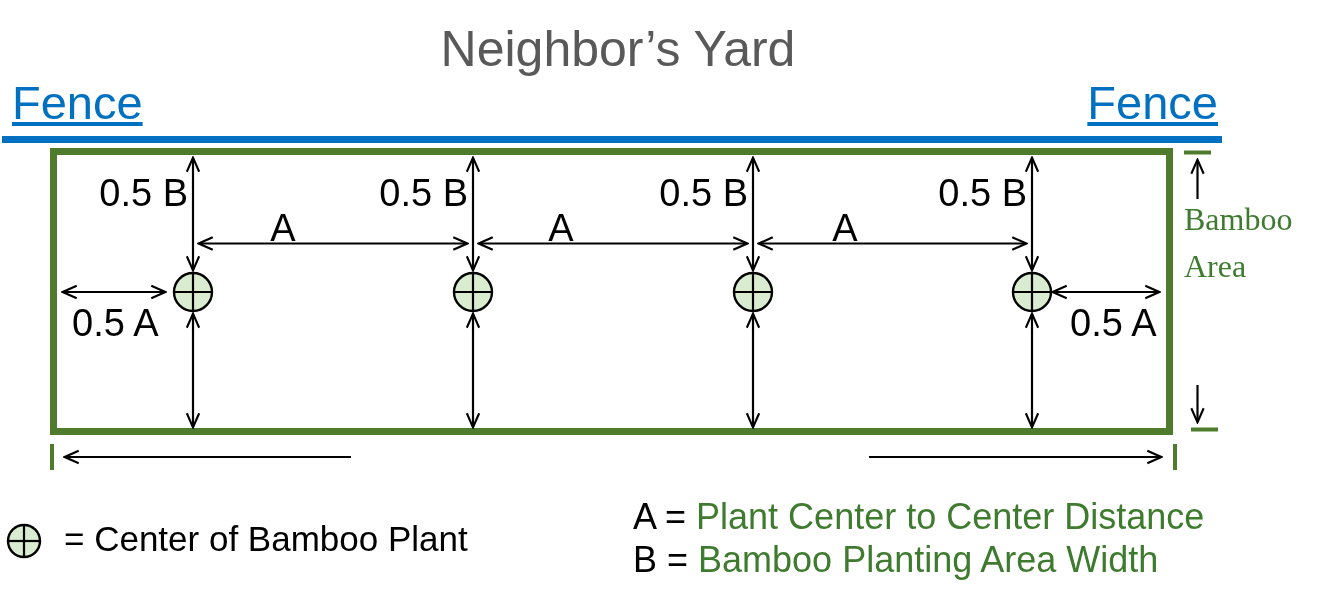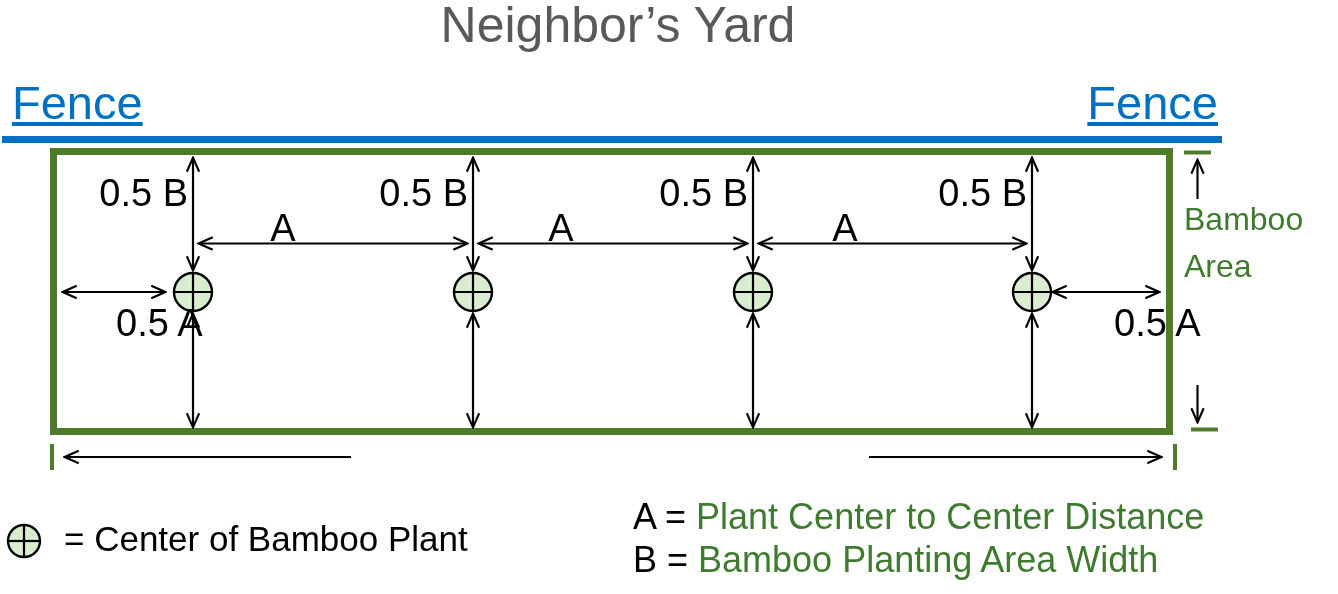--- a/index.html
+++ b/index.html
@@ -1,29 +1,29 @@
 <!DOCTYPE html>
 <html style="--fence-blue: #0070C0; --border-green: #4e7c2c; --text-green: #3e7b2e; --title-gray: #595959; --plant-fill: #d9ecd0; --ink: #000000;"><head>
 <meta charset="utf-8">
 <style>
   html,body{margin:0;padding:0;background:#fff;}
   .canvas{
     position:relative;width:1338px;height:594px;overflow:hidden;background:#fff;
     font-family:"Liberation Sans",sans-serif;
   }
   .lbl{position:absolute;white-space:nowrap;line-height:1;color:#000;}
-  .title{top:0;left:618px;transform:translateX(-50%);font-size:50px;color:var(--title-gray);}
+  .title{top:24px;left:618px;transform:translateX(-50%);font-size:50px;color:var(--title-gray);}
   .fence{font-size:47px;color:var(--fence-blue);top:79px;text-decoration:underline;}
   .fence.left{left:12px;}
   .fence.right{left:1218px;transform:translateX(-100%);}
   .dim{font-size:38px;}
   .half-b{top:174px;transform:translateX(-100%);}
   .a-lbl{top:209px;transform:translateX(-50%);}
-  .half-a{top:304px;margin-left:44px;}
-  .side-label{position:absolute;left:1184px;top:196px;font-size:32px;line-height:47px;color:var(--text-green);}
+  .half-a{top:304px;}
+  .side-label{position:absolute;left:1184px;top:196px;font-size:32px;line-height:47px;color:var(--text-green);font-family:Liberation Serif, serif;}
   .side-label .ink{color:#000;}
   .length-lbl{top:437px;left:612px;transform:translateX(-50%);font-size:32px;color:var(--text-green);}
   .legend-left-text{top:521px;left:64px;font-size:35px;}
   .legend-line{position:absolute;left:633px;font-size:36px;line-height:1;white-space:nowrap;}
   .legend-line .green-text{color:var(--text-green);}
   svg.overlay{position:absolute;left:0;top:0;}
   .stroke-blue{stroke:var(--fence-blue);}
   .stroke-green{stroke:var(--border-green);}
   .arrow{stroke:#000;stroke-width:2.2;fill:none;}
   .arrowhead-path{stroke:#000;stroke-width:1.2;fill:none;}

